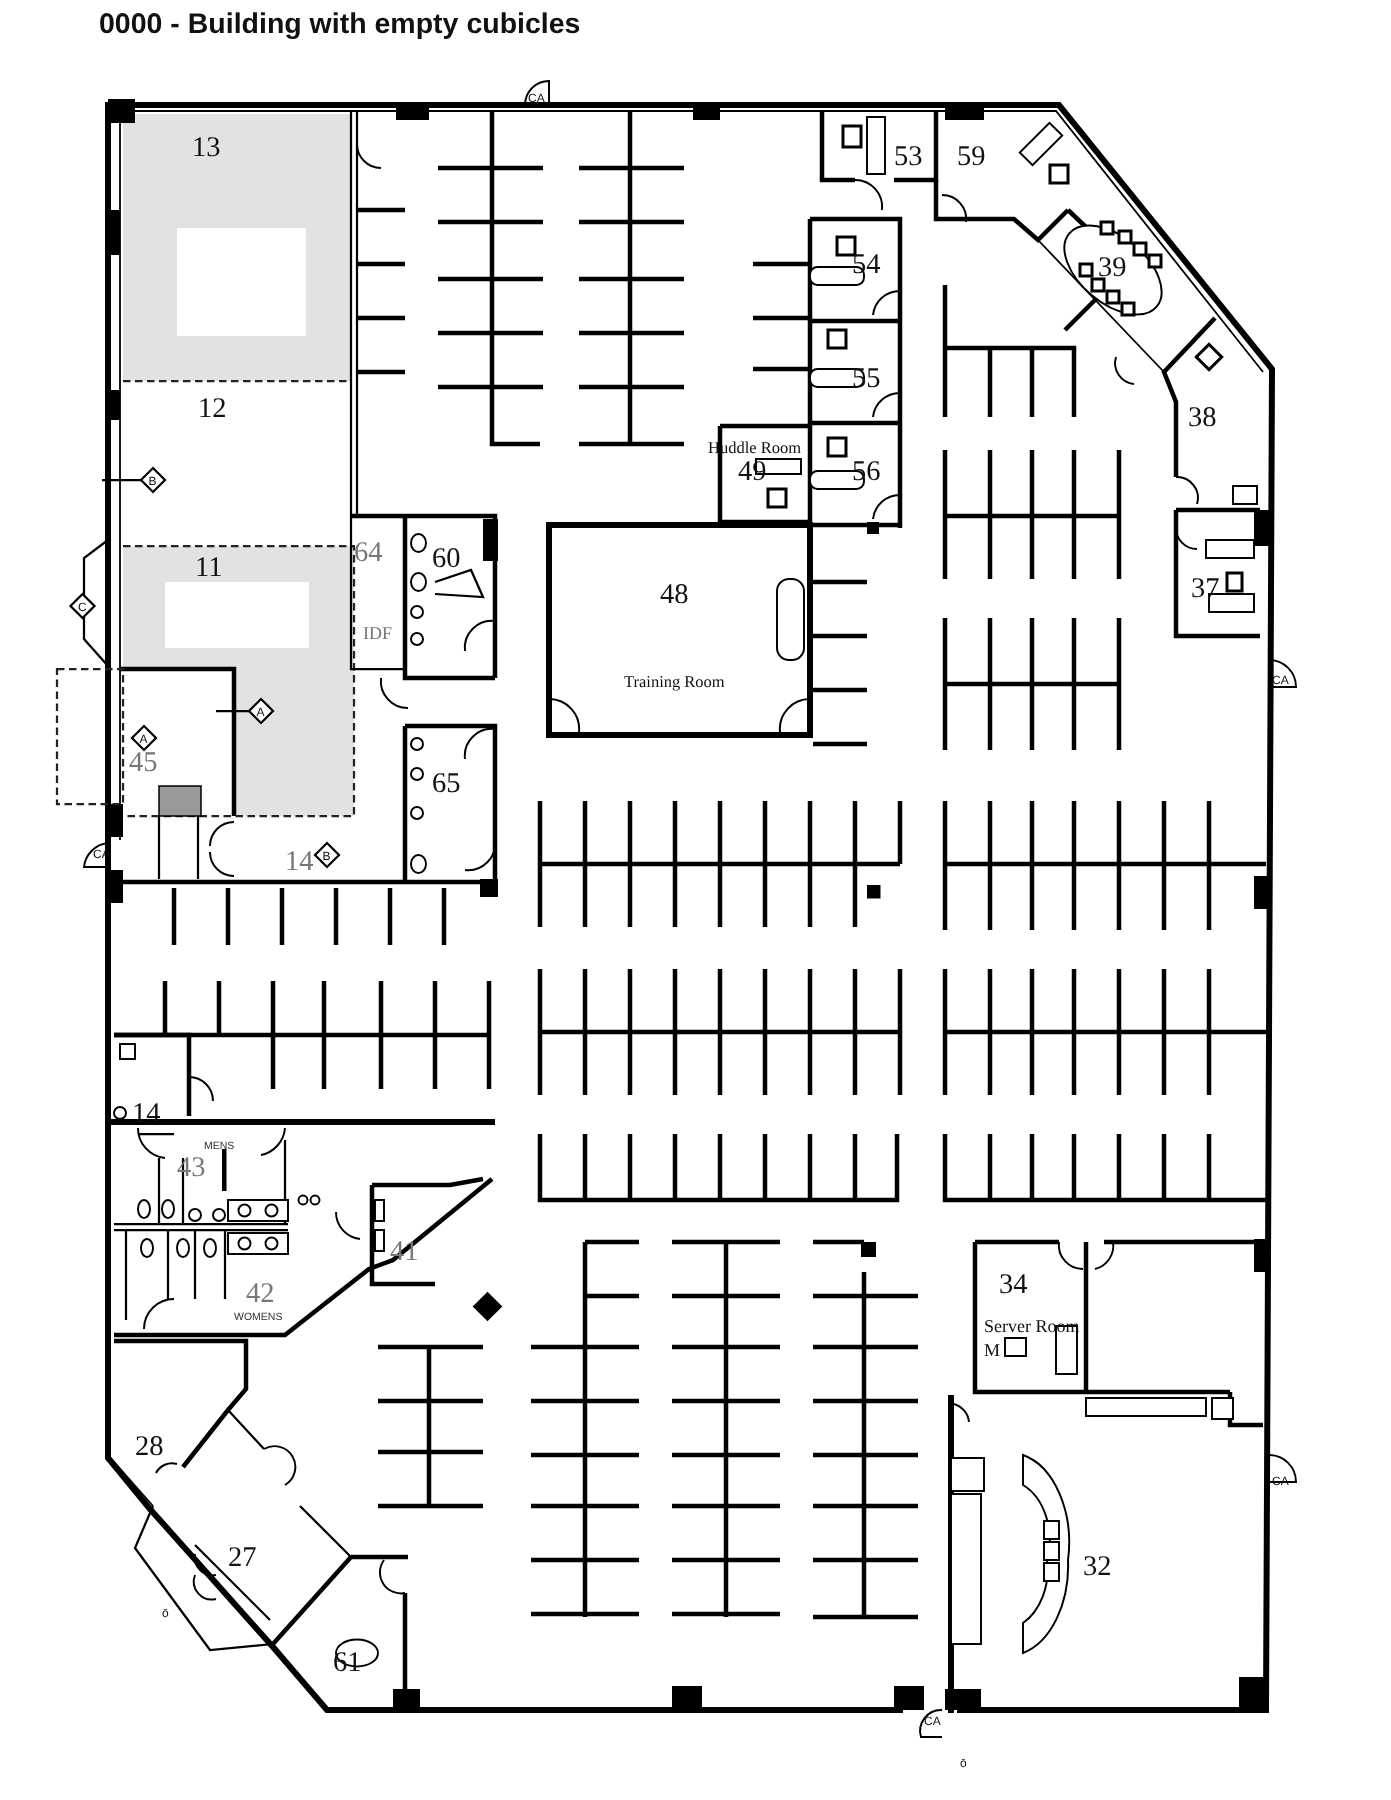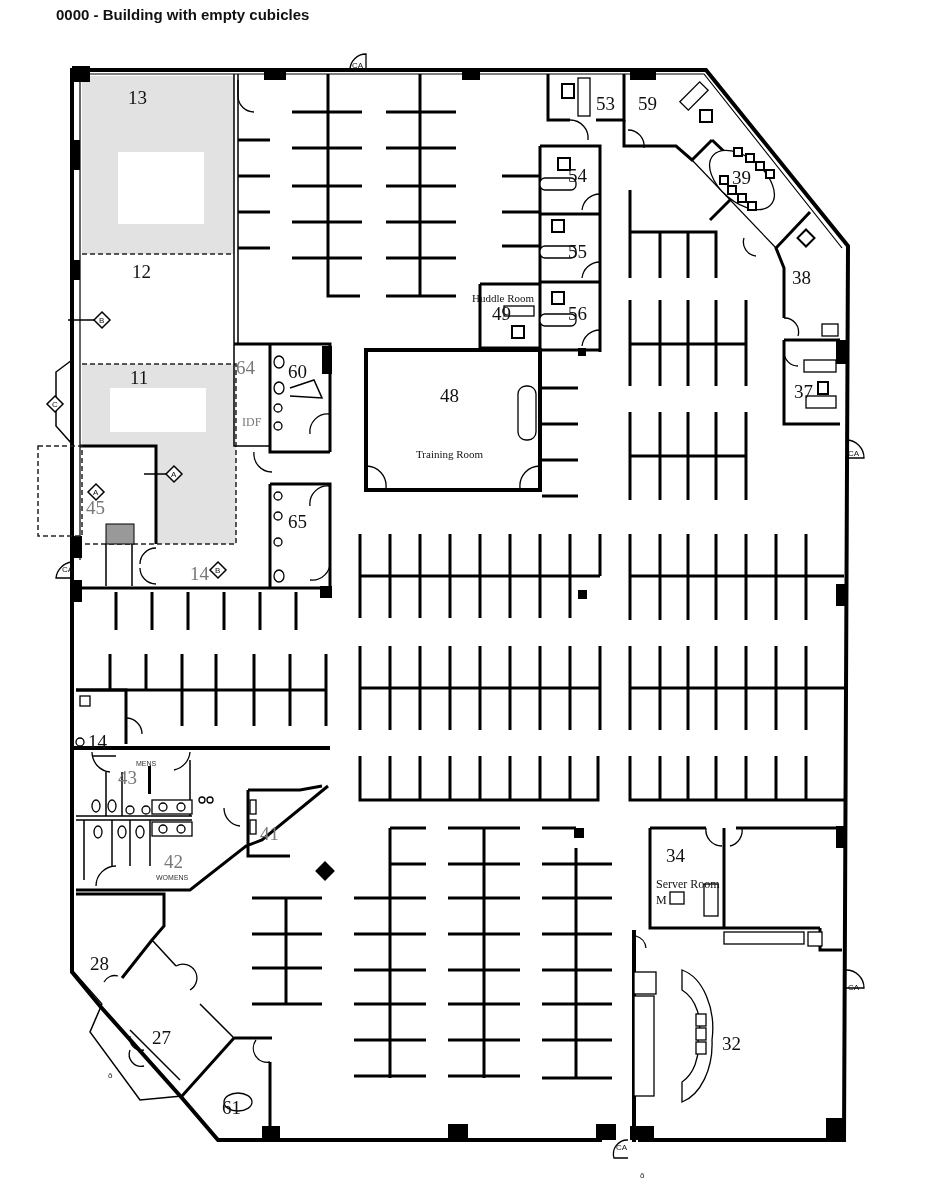--- a/index.html
+++ b/index.html
@@ -1,17 +1,17 @@
 <!DOCTYPE html>
 <html><head>
 <meta charset="utf-8">
 <style>
   html, body { margin: 0; padding: 0; background: #ffffff; }
   body { width: 927px; height: 1200px; position: relative; overflow: hidden; font-family: "Liberation Sans", sans-serif; }
-  .title { position: absolute; left: 56px; top: 6px; font-family: "Liberation Sans", sans-serif; font-weight: bold; font-size: 15px; color: #111; }
+  .title { position: absolute; left: 66px; top: 6px; font-family: "Liberation Sans", sans-serif; font-weight: bold; font-size: 19px; color: #111; }
   svg { position: absolute; left: 0; top: 0; }
   .w { stroke: #000; stroke-width: 4; fill: none; stroke-linecap: square; }
   .wt { stroke: #000; stroke-width: 3; fill: none; }
   .wn { stroke: #000; stroke-width: 1.5; fill: none; }
   .ext { stroke: #000; stroke-width: 1.2; fill: none; }
   .dash { stroke: #222; stroke-width: 1.5; fill: none; stroke-dasharray: 5 3; }
   .cub { stroke: #000; stroke-width: 3; fill: none; }
   .door { stroke: #000; stroke-width: 1.3; fill: none; }
   .pier { fill: #000; }
   .gray { fill: #e2e2e2; }

